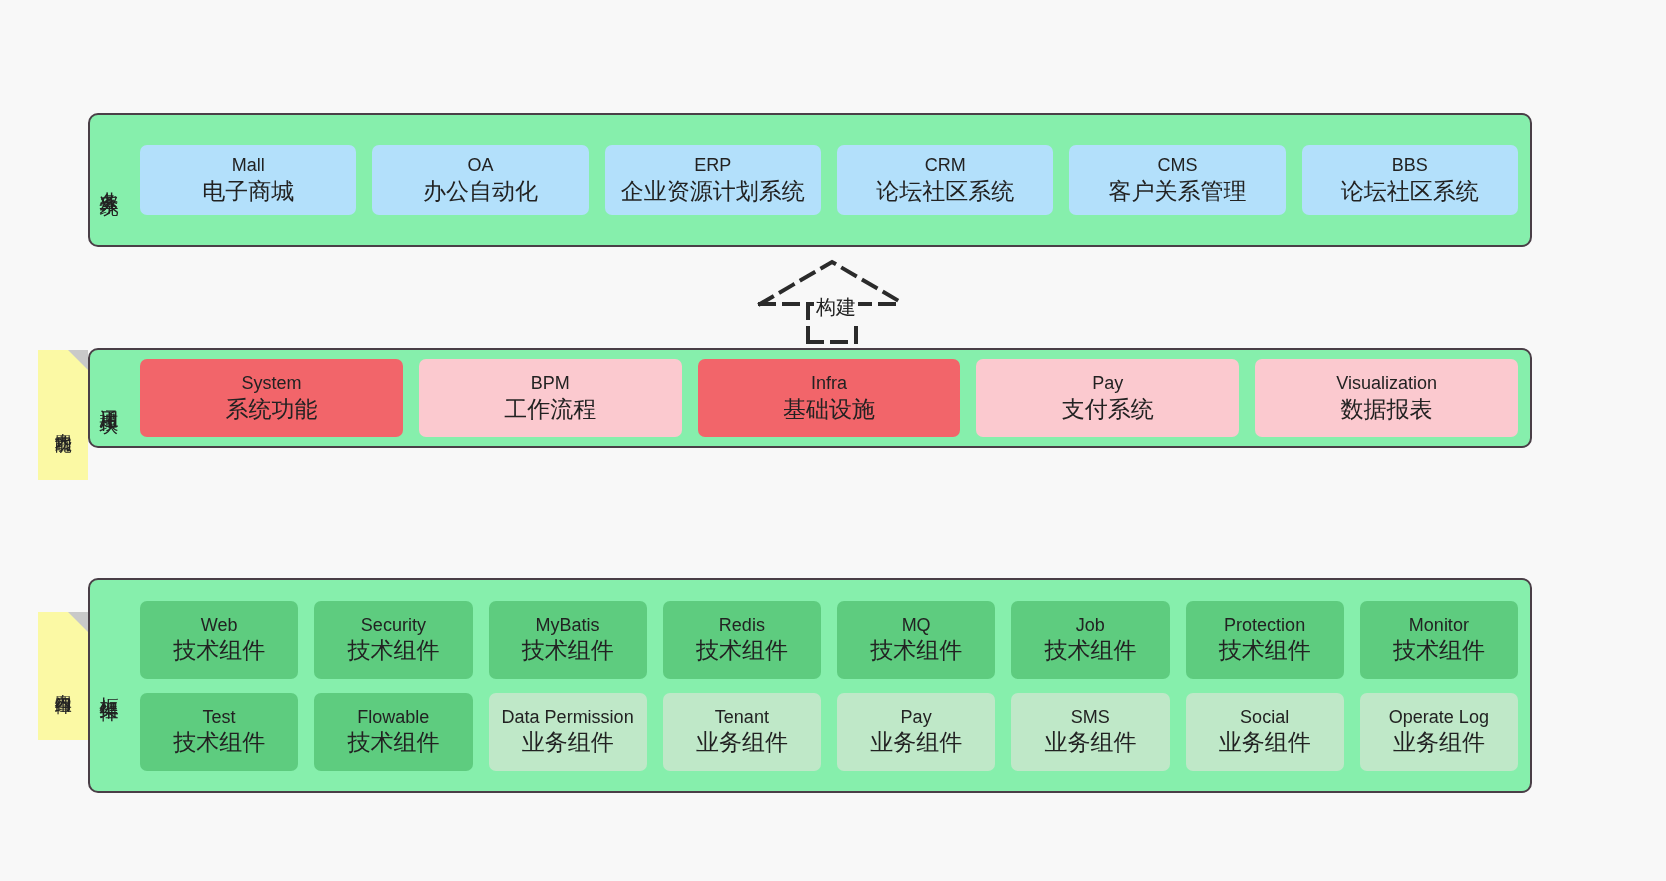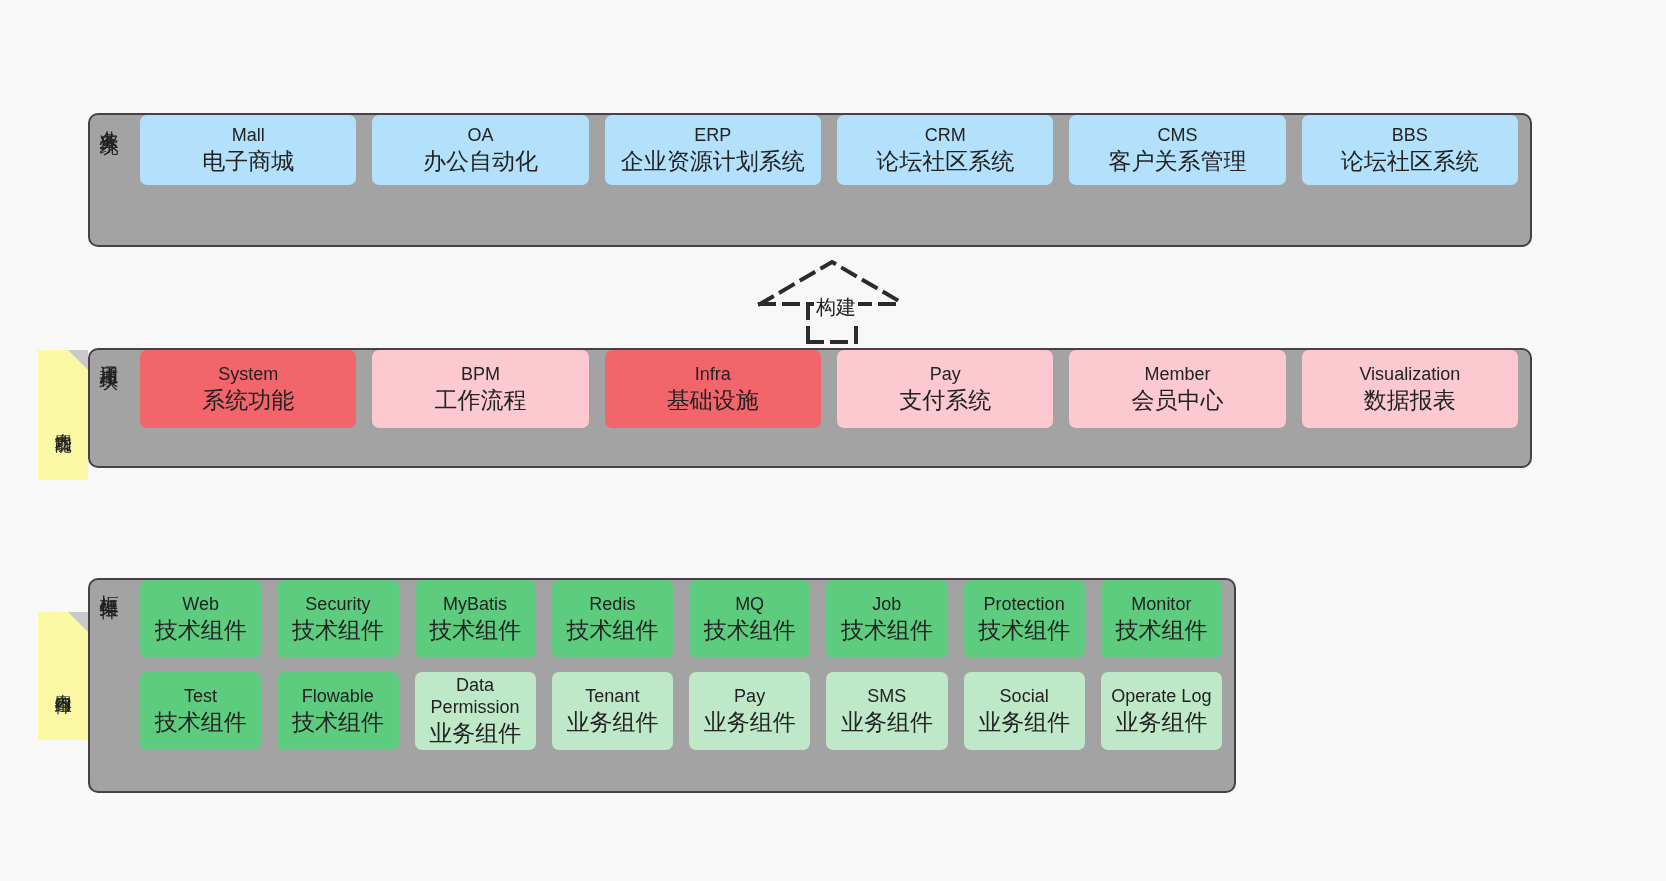--- a/index.html
+++ b/index.html
@@ -7,25 +7,25 @@
     width: 1666px; height: 881px;
     background: #f8f8f8;
     font-family: "Liberation Sans", "DejaVu Sans", sans-serif;
     overflow: hidden;
   }
   #canvas { position: relative; width: 1666px; height: 881px; }
 
   
   .layer {
     position: absolute;
-    background: #a3a3a3;
+    background: #86efac;
     border: 2px solid #4a3f47;
     border-radius: 10px;
     display: flex;
-    align-items: flex-start;
+    align-items: center;
   }
   .layer-label {
     flex: 0 0 auto;
     width: 38px;
     display: flex;
     align-items: center;
     justify-content: center;
     font-size: 19px;
     color: #222;
     writing-mode: vertical-rl;
@@ -65,24 +65,24 @@
   .c-blue       { background: #b3e0fb; }
   .c-red        { background: #f2656a; }
   .c-pink       { background: #fbc9cf; }
   .c-green      { background: #5ecc7f; }
   .c-greenlight { background: #bfe8c8; }
 
   
   #layer-business { left: 88px;  top: 113px; width: 1444px; height: 134px; }
   #layer-business .cell { height: 70px; }
 
-  #layer-common   { left: 88px;  top: 348px; width: 1444px; height: 120px; }
+  #layer-common   { left: 88px;  top: 348px; width: 1444px; height: 100px; }
   #layer-common .cell { height: 78px; }
 
-  #layer-framework{ left: 88px;  top: 578px; width: 1148px; height: 215px; }
+  #layer-framework{ left: 88px;  top: 578px; width: 1444px; height: 215px; }
   #layer-framework .cell { height: 78px; }
 
   
   .sticky {
     position: absolute;
     width: 50px;
     background: #fbf9a4;
     display: flex;
     align-items: center;
     justify-content: center;
@@ -182,24 +182,20 @@
         </div>
         <div class="cell c-red">
           <span class="t-en">Infra</span>
           <span class="t-cn">基础设施</span>
         </div>
         <div class="cell c-pink">
           <span class="t-en">Pay</span>
           <span class="t-cn">支付系统</span>
         </div>
         <div class="cell c-pink">
-          <span class="t-en">Member</span>
-          <span class="t-cn">会员中心</span>
-        </div>
-        <div class="cell c-pink">
           <span class="t-en">Visualization</span>
           <span class="t-cn">数据报表</span>
         </div>
       </div>
     </div>
   </div>
 
   <div class="sticky" id="sticky-common">
     <span>内置功能</span>
   </div>

